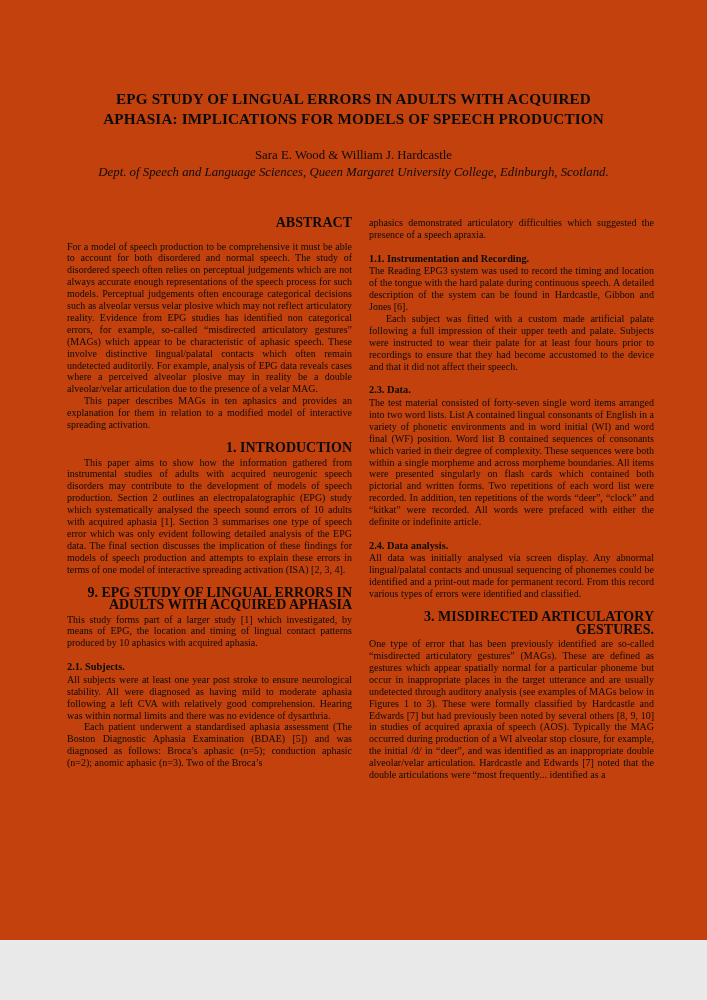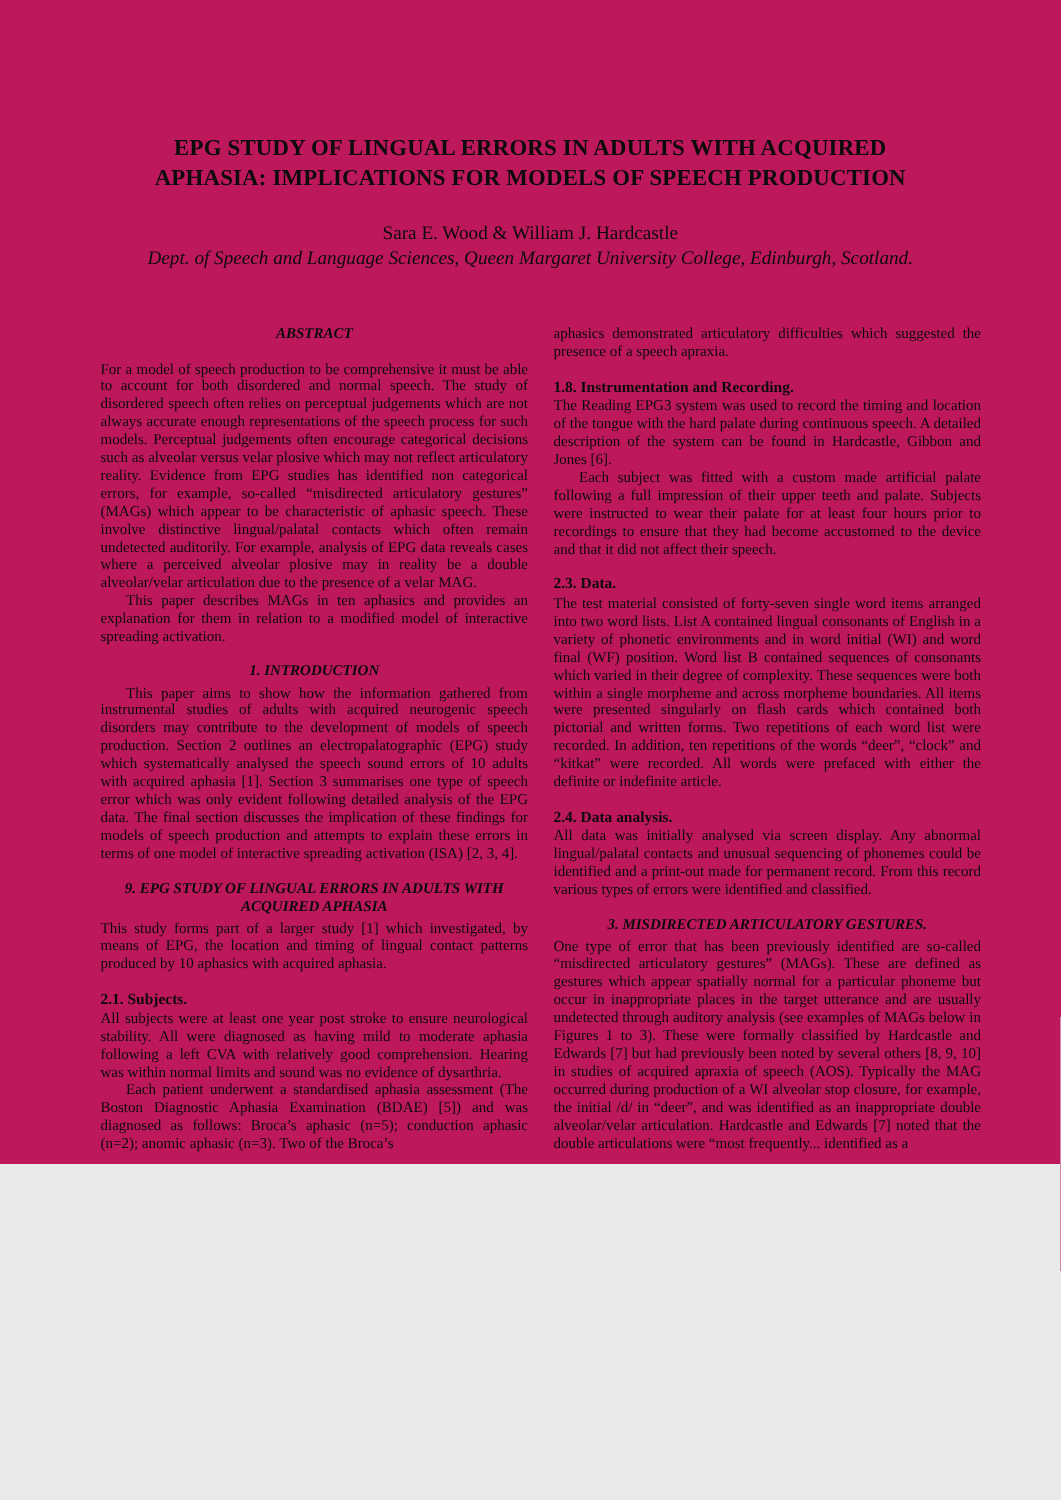--- a/index.html
+++ b/index.html
@@ -1,19 +1,19 @@
 <!DOCTYPE html>
 <html><head>
 <meta charset="utf-8">
 <style>
   html, body { margin:0; padding:0; background:#e9e9e9; }
   .page {
     position:relative;
-    width:707px; height:776px;
-    background:#be185d;
+    width:707px; height:940px;
+    background:#c2410c;
     color:#0b0b0b;
     font-family:"Liberation Serif","DejaVu Serif",serif;
     overflow:hidden;
     margin:0 auto;
   }
   .title {
     position:absolute; top:89px; left:0; width:100%;
     text-align:center; font-weight:700;
     font-size:15.2px; line-height:19.8px; letter-spacing:0.15px;
   }
@@ -31,22 +31,22 @@
   }
   .col {
     width:285px; flex:0 0 285px;
     font-size:10px; line-height:11.9px;
   }
   .block { margin:0; }
   .col > .block:first-child { margin-top:0 !important; }
   .para, .para-indent { text-align:justify; }
   .para-indent { text-indent:17px; }
   .heading, .heading-spaced {
-    text-align:center; font-weight:700; font-size:10px;
-    margin-top:11px; margin-bottom:2px; line-height:12.5px;font-style:italic;
+    text-align:right; font-weight:700; font-size:14px;
+    margin-top:11px; margin-bottom:2px; line-height:12.5px;
   }
   .heading-spaced { margin-bottom:11px; }
   .subheading {
     font-weight:700; font-size:10.3px; margin-top:12px; line-height:12.5px;
   }
   .footer-page {
     position:absolute; top:951px; left:0; width:100%;
     text-align:left; font-size:11.5px;
   }
   .footer-conf  { position:absolute; top:951px; left:499px; font-size:11.5px; }
@@ -68,26 +68,26 @@
   <div class="columns">
     <div class="col" id="col-left">
         <div class="block heading-spaced">ABSTRACT</div>
         <div class="block para">For a model of speech production to be comprehensive it must be able to account for both disordered and normal speech. The study of disordered speech often relies on perceptual judgements which are not always accurate enough representations of the speech process for such models. Perceptual judgements often encourage categorical decisions such as alveolar versus velar plosive which may not reflect articulatory reality. Evidence from EPG studies has identified non categorical errors, for example, so-called “misdirected articulatory gestures” (MAGs) which appear to be characteristic of aphasic speech. These involve distinctive lingual/palatal contacts which often remain undetected auditorily. For example, analysis of EPG data reveals cases where a perceived alveolar plosive may in reality be a double alveolar/velar articulation due to the presence of a velar MAG.</div>
         <div class="block para-indent">This paper describes MAGs in ten aphasics and provides an explanation for them in relation to a modified model of interactive spreading activation.</div>
         <div class="block heading">1. INTRODUCTION</div>
         <div class="block para-indent">This paper aims to show how the information gathered from instrumental studies of adults with acquired neurogenic speech disorders may contribute to the development of models of speech production. Section 2 outlines an electropalatographic (EPG) study which systematically analysed the speech sound errors of 10 adults with acquired aphasia [1]. Section 3 summarises one type of speech error which was only evident following detailed analysis of the EPG data. The final section discusses the implication of these findings for models of speech production and attempts to explain these errors in terms of one model of interactive spreading activation (ISA) [2, 3, 4].</div>
         <div class="block heading">9. EPG STUDY OF LINGUAL ERRORS IN ADULTS WITH ACQUIRED APHASIA</div>
         <div class="block para">This study forms part of a larger study [1] which investigated, by means of EPG, the location and timing of lingual contact patterns produced by 10 aphasics with acquired aphasia.</div>
         <div class="block subheading">2.1. Subjects.</div>
-        <div class="block para">All subjects were at least one year post stroke to ensure neurological stability. All were diagnosed as having mild to moderate aphasia following a left CVA with relatively good comprehension. Hearing was within normal limits and sound was no evidence of dysarthria.</div>
+        <div class="block para">All subjects were at least one year post stroke to ensure neurological stability. All were diagnosed as having mild to moderate aphasia following a left CVA with relatively good comprehension. Hearing was within normal limits and there was no evidence of dysarthria.</div>
         <div class="block para-indent">Each patient underwent a standardised aphasia assessment (The Boston Diagnostic Aphasia Examination (BDAE) [5]) and was diagnosed as follows: Broca’s aphasic (n=5); conduction aphasic (n=2); anomic aphasic (n=3). Two of the Broca’s</div>
       </div>
     <div class="col" id="col-right">
         <div class="block para">aphasics demonstrated articulatory difficulties which suggested the presence of a speech apraxia.</div>
-        <div class="block subheading">1.8. Instrumentation and Recording.</div>
+        <div class="block subheading">1.1. Instrumentation and Recording.</div>
         <div class="block para">The Reading EPG3 system was used to record the timing and location of the tongue with the hard palate during continuous speech. A detailed description of the system can be found in Hardcastle, Gibbon and Jones [6].</div>
         <div class="block para-indent">Each subject was fitted with a custom made artificial palate following a full impression of their upper teeth and palate. Subjects were instructed to wear their palate for at least four hours prior to recordings to ensure that they had become accustomed to the device and that it did not affect their speech.</div>
         <div class="block subheading">2.3. Data.</div>
         <div class="block para">The test material consisted of forty-seven single word items arranged into two word lists. List A contained lingual consonants of English in a variety of phonetic environments and in word initial (WI) and word final (WF) position. Word list B contained sequences of consonants which varied in their degree of complexity. These sequences were both within a single morpheme and across morpheme boundaries. All items were presented singularly on flash cards which contained both pictorial and written forms. Two repetitions of each word list were recorded. In addition, ten repetitions of the words “deer”, “clock” and “kitkat” were recorded. All words were prefaced with either the definite or indefinite article.</div>
         <div class="block subheading">2.4. Data analysis.</div>
         <div class="block para">All data was initially analysed via screen display. Any abnormal lingual/palatal contacts and unusual sequencing of phonemes could be identified and a print-out made for permanent record. From this record various types of errors were identified and classified.</div>
         <div class="block heading">3. MISDIRECTED ARTICULATORY GESTURES.</div>
         <div class="block para">One type of error that has been previously identified are so-called “misdirected articulatory gestures” (MAGs). These are defined as gestures which appear spatially normal for a particular phoneme but occur in inappropriate places in the target utterance and are usually undetected through auditory analysis (see examples of MAGs below in Figures 1 to 3). These were formally classified by Hardcastle and Edwards [7] but had previously been noted by several others [8, 9, 10] in studies of acquired apraxia of speech (AOS). Typically the MAG occurred during production of a WI alveolar stop closure, for example, the initial /d/ in “deer”, and was identified as an inappropriate double alveolar/velar articulation. Hardcastle and Edwards [7] noted that the double articulations were “most frequently... identified as a</div>
       </div>
   </div>

